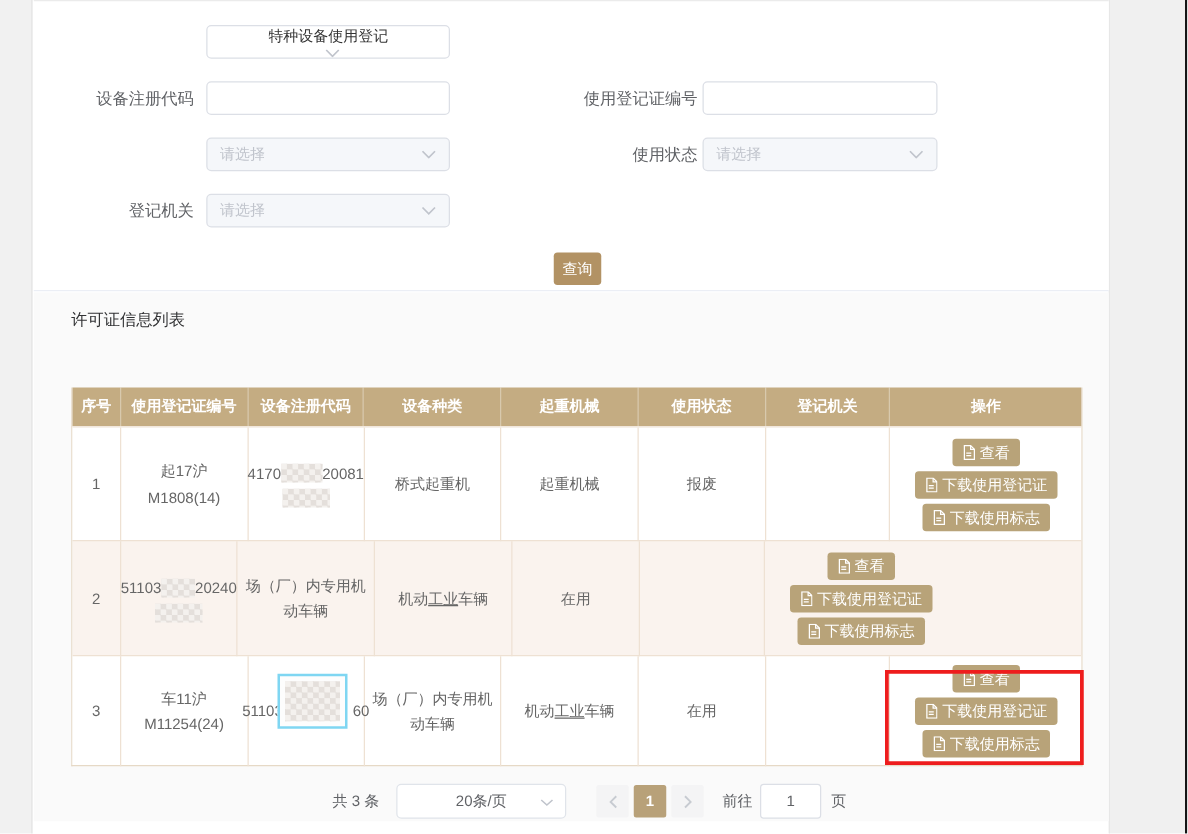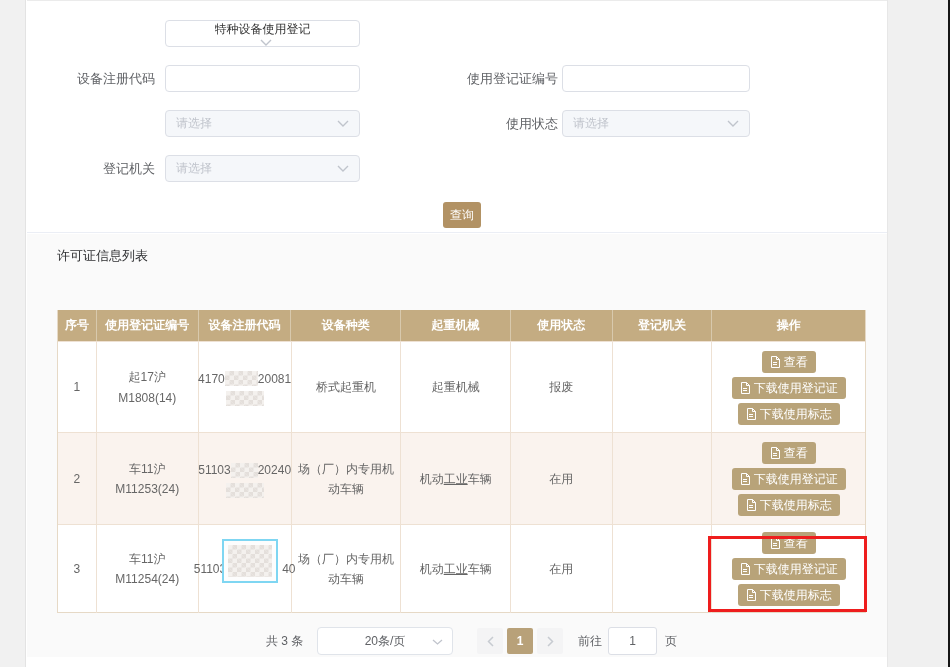--- a/index.html
+++ b/index.html
@@ -175,21 +175,20 @@
               <path d="M6.5 .5v3h3" fill="none" stroke="#fff"></path>
               <path d="M3 6.5h4M3 8.5h4" stroke="#fff"></path>
             </svg>
             <span>下载使用标志</span>
           </button>
       </div>
     </div>
 
     <div class="trow r2 striped">
       <div class="td c0 r2">2</div>
-      <div class="td c1 r2">车11沪M11253(24)</div>
       <div class="td c2 r2 code-cell">
         <div class="code-line">
           <span>51103</span>
             <span class="pixelate blur-inline b27"></span>
             <span>20240</span>
         </div>
         <div class="pixelate blur-below"></div>
       </div>
       <div class="td c3 r2">场（厂）内专用机动车辆</div>
       <div class="td c4 r2">
@@ -225,21 +224,21 @@
       </div>
     </div>
 
     <div class="trow r3">
       <div class="td c0 r3">3</div>
       <div class="td c1 r3">车11沪M11254(24)</div>
       <div class="td c2 r3 code-cell">
         <div class="code-line">
           <span>51103</span>
             <span class="gap56"></span>
-            <span>40</span>
+            <span>60</span>
         </div>
         <div class="cyan-box">
             <div class="pixelate fill"></div>
           </div>
       </div>
       <div class="td c3 r3">场（厂）内专用机动车辆</div>
       <div class="td c4 r3">
           <span><span>机动</span><span class="u">工业</span><span>车辆</span></span>
         </div>
       <div class="td c5 r3">在用</div>

